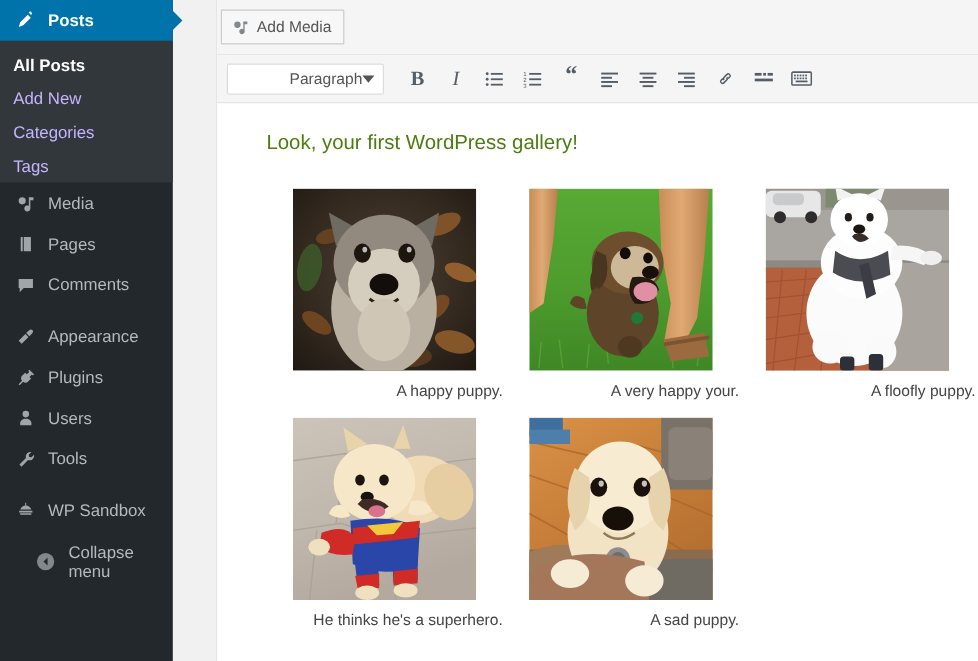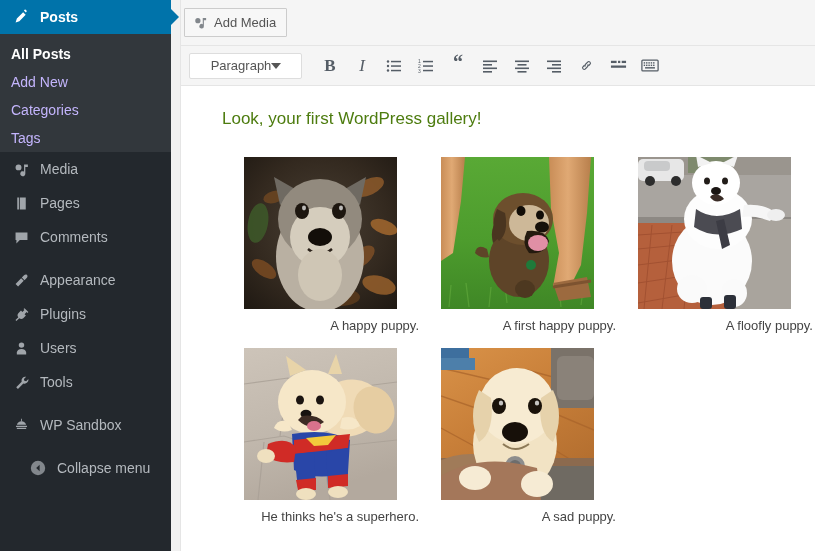--- a/index.html
+++ b/index.html
@@ -7,21 +7,21 @@
     width: 815px; height: 551px;
     overflow: hidden;
     background: #f1f1f1;
     font-family: "Liberation Sans", sans-serif;
   }
   #app { position: relative; width: 815px; height: 551px; }
 
   
   #sidebar {
     position: absolute; left: 0; top: 0;
-    width: 171px; height: 551px;
+    width: 144px; height: 551px;
     background: #23282d;
     color: #eee;
   }
   .menu-item {
     position: relative;
     display: flex; align-items: center;
     height: 34px;
     padding-left: 11px;
     font-size: 14px;
     color: #b4b9be;
@@ -105,26 +105,26 @@
 
   #toolbar {
     height: 40px;
     background: #f5f5f5;
     border-bottom: 1px solid #e5e5e5;
     display: flex; align-items: center;
     padding-left: 8px;
     gap: 0px;
   }
   #format-select {
-    width: 113px; height: 26px;
+    width: 131px; height: 26px;
     background: #fff;
     border: 1px solid #ddd;
     border-radius: 2px;
     display: flex; align-items: center;
-    justify-content: center;
+    justify-content: flex-end;
     padding: 0 7px 0 8px;
     font-size: 13px;
     color: #555;
     cursor: pointer;
     margin-right: 12px;
   }
   #format-select .caret {
     width: 0; height: 0;
     border-left: 5px solid transparent;
     border-right: 5px solid transparent;
@@ -507,21 +507,21 @@
                 <ellipse cx="80" cy="54" rx="4.5" ry="5" fill="#120d07"></ellipse>
                 <ellipse cx="99" cy="58" rx="4" ry="4.5" fill="#120d07"></ellipse>
                 <ellipse cx="101" cy="70" rx="7" ry="5.5" fill="#161009"></ellipse>
                 <path d="M86 74 Q104 72 108 84 Q104 98 88 96 Q80 86 86 74 Z" fill="#241a0f"></path>
                 <ellipse cx="97" cy="86" rx="10" ry="8" fill="#e08fa5"></ellipse>
                 <ellipse cx="84" cy="132" rx="10" ry="9" fill="#4d3820"></ellipse>
                 <circle cx="90" cy="108" r="5" fill="#1f7a3a"></circle>
                 <path d="M46 92 Q36 86 34 96 Q40 102 48 100 Z" fill="#5e4428"></path>
               </svg>
             </div>
-            <div class="gal-cap">A first happy puppy.</div>
+            <div class="gal-cap">A very happy your.</div>
           </div>
 
           <div class="gal-cell">
             <div class="gal-img">
               <svg viewBox="0 0 153 152" preserveAspectRatio="xMidYMid slice">
                 <rect width="153" height="152" fill="#b8b4ae"></rect>
                 <rect x="0" y="0" width="153" height="20" fill="#9a958e"></rect>
                 <rect x="0" y="18" width="153" height="46" fill="#a9a5a0"></rect>
                 <rect x="0" y="60" width="153" height="8" fill="#8d8984"></rect>
                 <rect x="0" y="66" width="153" height="86" fill="#b5603c"></rect>

